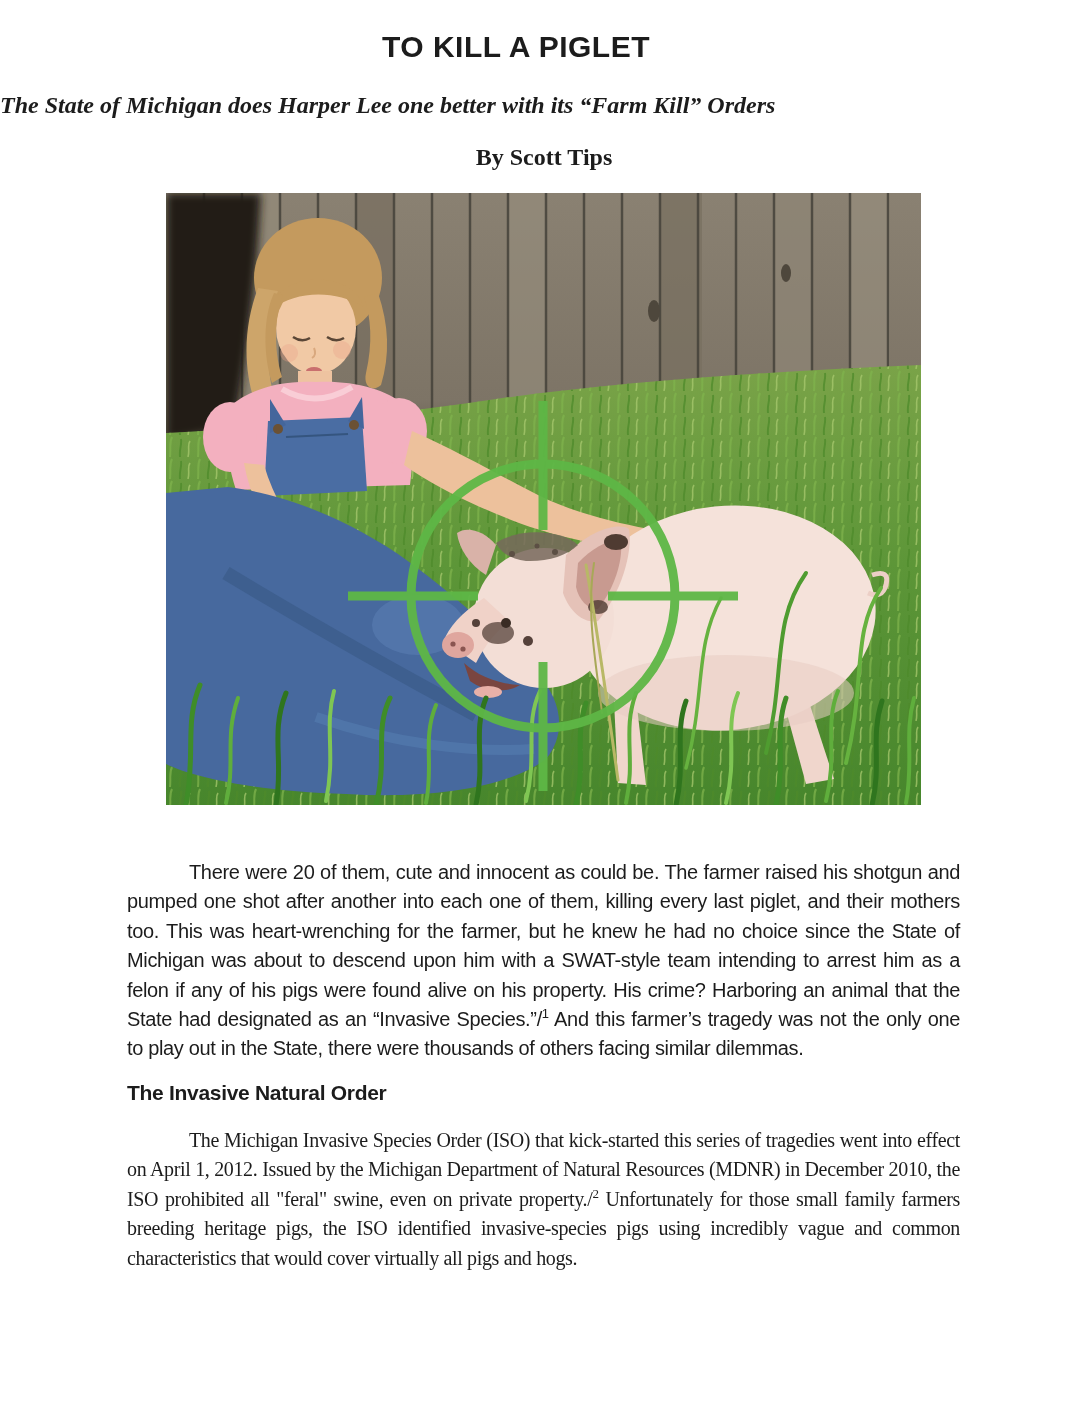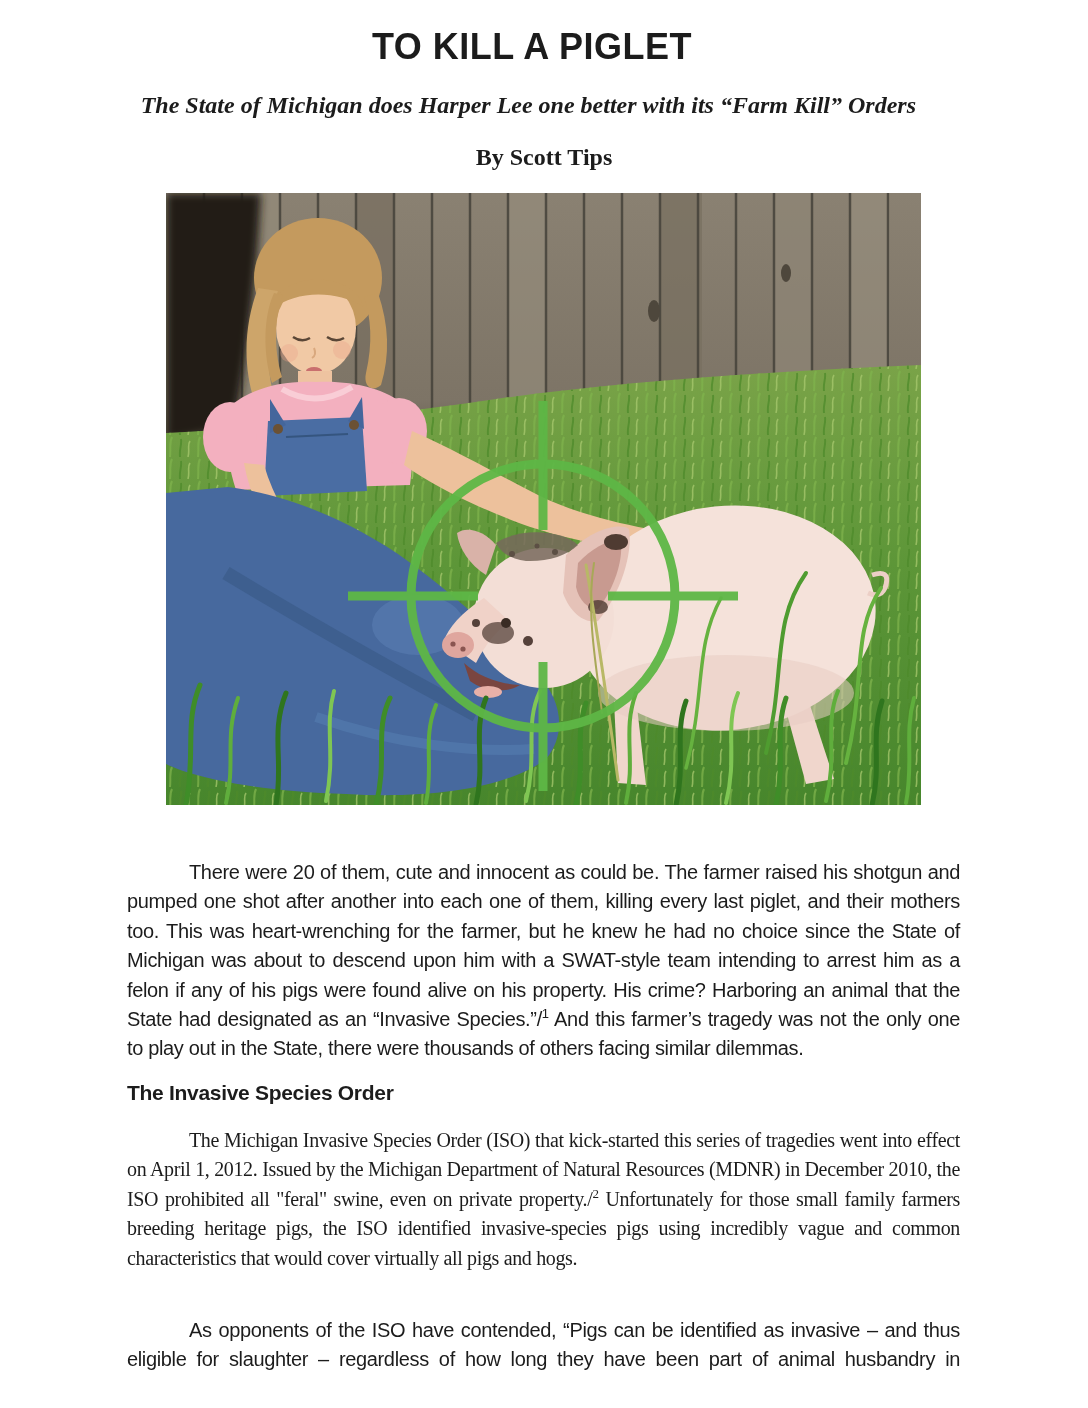--- a/index.html
+++ b/index.html
@@ -1,20 +1,20 @@
 <!DOCTYPE html>
 <html><head>
 <meta charset="utf-8">
 <style>
   html,body{margin:0;padding:0;background:#fff;}
   .page{position:relative;width:1088px;height:1408px;background:#ffffff;overflow:hidden;
         font-family:"Liberation Sans",sans-serif;color:#1c1c1c;}
-  .doc-title{position:absolute;top:30px;left:16px;width:1032px;text-align:center;
-etc     font-family:"Liberation Serif",serif;font-weight:bold;font-size:36px;line-height:34px;letter-spacing:.5px;}
-  .doc-subtitle{position:absolute;top:89px;left:0;width:916px;text-align:right;
+  .doc-title{position:absolute;top:30px;left:0;width:1032px;text-align:center;
+etc     font-family:"Liberation Serif",serif;font-weight:bold;font-size:30px;line-height:34px;letter-spacing:.5px;}
+  .doc-subtitle{position:absolute;top:89px;left:0;width:916px;text-align:left;
      font-family:"Liberation Serif",serif;font-weight:bold;font-style:italic;font-size:24px;line-height:32px;}
   .doc-byline{position:absolute;top:142px;left:0;width:1088px;text-align:center;
      font-family:"Liberation Serif",serif;font-weight:bold;font-size:24px;line-height:30px;}
   .photo-wrap{position:absolute;top:193px;left:166px;width:755px;height:612px;overflow:hidden;}
   .photo-wrap svg{display:block;filter:blur(.4px);}
   .body-para{position:absolute;left:127px;width:833px;margin:0;
      font-size:20px;line-height:29.4px;letter-spacing:-0.35px;
      text-align:justify;text-justify:inter-word;}
   .body-para.indent{text-indent:62px;}
   #para1{top:858px;}
@@ -195,19 +195,18 @@
         <line x1="377" y1="208" x2="377" y2="337" stroke-width="9" stroke="#5eb746"></line>
         <line x1="377" y1="469" x2="377" y2="598" stroke-width="9" stroke="#5eb746"></line>
         <line x1="182" y1="403" x2="312" y2="403" stroke-width="9" stroke="#5eb746"></line>
         <line x1="442" y1="403" x2="572" y2="403" stroke-width="9" stroke="#5eb746"></line>
       </g>
     </svg>
   </div>
 
   <p class="body-para indent" id="para1"><span>There were 20 of them, cute and innocent as could be.  The farmer raised his shotgun and pumped one shot after another into each one of them, killing every last piglet, and their mothers too.  This was heart-wrenching for the farmer, but he knew he had no choice since the State of Michigan was about to descend upon him with a SWAT-style team intending to arrest him as a felon if any of his pigs were found alive on his property.  His crime?  Harboring an animal that the State had designated as an “Invasive Species.”/</span><sup>1</sup><span>  And this farmer’s tragedy was not the only one to play out in the State, there were thousands of others facing similar dilemmas.</span></p>
 
-  <h2 class="section-heading">The Invasive Species Order</h2>
+  <h2 class="section-heading">The Invasive Natural Order</h2>
 
   <p class="body-para indent" id="para2"><span>The Michigan Invasive Species Order (ISO) that kick-started this series of tragedies went into effect on April 1, 2012.  Issued by the Michigan Department of Natural Resources (MDNR) in December 2010, the ISO prohibited all "feral" swine, even on private property./</span><sup>2</sup><span>  Unfortunately for those small family farmers breeding heritage pigs, the ISO identified invasive-species pigs using incredibly vague and common characteristics that would cover virtually all pigs and hogs.</span></p>
 
-  <p class="body-para indent" id="para3"><span>As opponents of the ISO have contended, “Pigs can be identified as invasive – and thus eligible for slaughter – regardless of how long they have been part of animal husbandry in</span></p>
 
 </div>
 
 </body></html>

